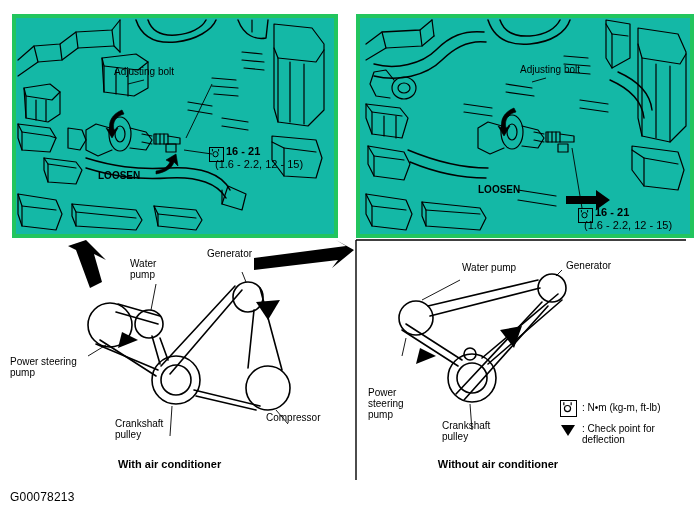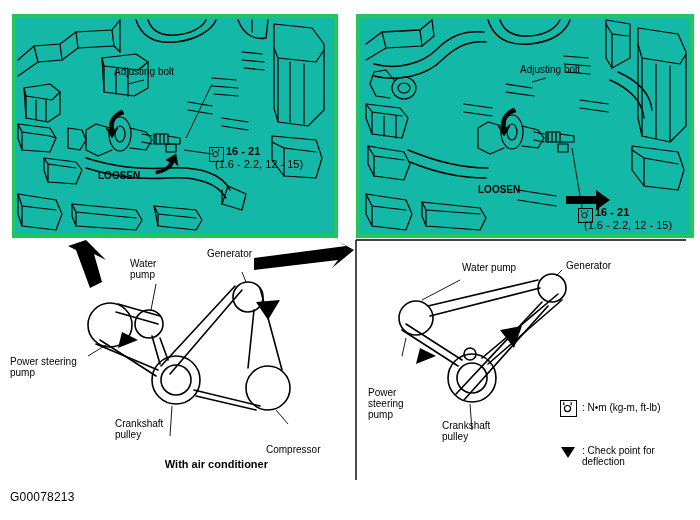--- a/index.html
+++ b/index.html
@@ -324,22 +324,22 @@
       <path d="M278 184 L266 170"></path>
     </g>
   </svg>
   <div class="lbl c" style="left: 130px; top: 258px; width: 52px; white-space: pre-line;"><span>Water
 pump</span></div>
   <div class="lbl" style="left: 207px; top: 248px; white-space: pre-line;">Generator</div>
   <div class="lbl" style="left: 10px; top: 356px; width: 86px; white-space: pre-line;">Power steering
 pump</div>
   <div class="lbl c" style="left: 115px; top: 418px; width: 80px; white-space: pre-line;">Crankshaft
 pulley</div>
-  <div class="lbl" style="left: 266px; top: 444px; white-space: pre-line;">Compressor</div>
-  <div class="lbl b" style="left: 118px; top: 459px; width: 150px; text-align: right; white-space: pre-line;">With air conditioner</div>
+  <div class="lbl" style="left: 266px; top: 412px; white-space: pre-line;">Compressor</div>
+  <div class="lbl b" style="left: 118px; top: 459px; width: 150px; text-align: left; white-space: pre-line;">With air conditioner</div>
 
   <svg width="320" height="230" viewBox="0 0 320 230" style="left:366px; top:258px;">
     <g fill="none" stroke="#000" stroke-width="1.6" stroke-linecap="round" stroke-linejoin="round">
 
       <circle cx="50" cy="60" r="17"></circle>
 
       <circle cx="186" cy="30" r="14"></circle>
 
       <circle cx="106" cy="120" r="24"></circle>
       <circle cx="106" cy="120" r="15"></circle>
@@ -366,34 +366,35 @@
       <path d="M106 172 L104 146"></path>
     </g>
   </svg>
   <div class="lbl" style="left: 462px; top: 262px; white-space: pre-line;">Water pump</div>
   <div class="lbl" style="left: 566px; top: 260px; white-space: pre-line;">Generator</div>
   <div class="lbl" style="left: 368px; top: 355px; width: 60px; white-space: pre-line; margin-top: 32px;">Power
 steering
 pump</div>
   <div class="lbl c" style="left: 442px; top: 420px; width: 76px; white-space: pre-line;">Crankshaft
 pulley</div>
+  <div class="lbl b" style="left: 410px; top: 459px; width: 176px; text-align: center; white-space: pre-line;">Without air conditioner</div>
 
   <div style="position:absolute; left:560px; top:400px; width:130px;">
     <div style="position:relative; height:18px;padding-left:41px;">
       <div style="position:absolute; left:0; top:0; width:15px; height:15px; border:1px solid #000;">
         <svg width="13" height="13" viewBox="0 0 11 11" style="position:absolute; left:0; top:0;">
           <g fill="none" stroke="#000" stroke-width="1">
             <circle cx="5.5" cy="6.4" r="2.6"></circle>
             <path d="M2.4 3.6 L2.4 1 M8.6 3.6 L8.6 1"></path>
           </g>
         </svg>
       </div>
       <div class="lbl" style="left: 22px; top: 2px; white-space: pre-line;">: N•m  (kg-m, ft-lb)</div>
     </div>
-    <div style="position:relative; height:26px; margin-top:26px;">
+    <div style="position:relative; height:26px; margin-top:4px;">
       <svg width="16" height="14" viewBox="0 0 16 14" style="position:absolute; left:0; top:1px;">
         <path d="M1 2 L15 2 L8 13 Z" fill="#000"></path>
       </svg>
       <div class="lbl" style="left: 22px; top: 1px; width: 108px; white-space: pre-line;"><span>: Check point for
   deflection</span></div>
     </div>
   </div>
 
   <div class="lbl small" style="left: 10px; top: 492px; white-space: pre-line;">G00078213</div>
 

